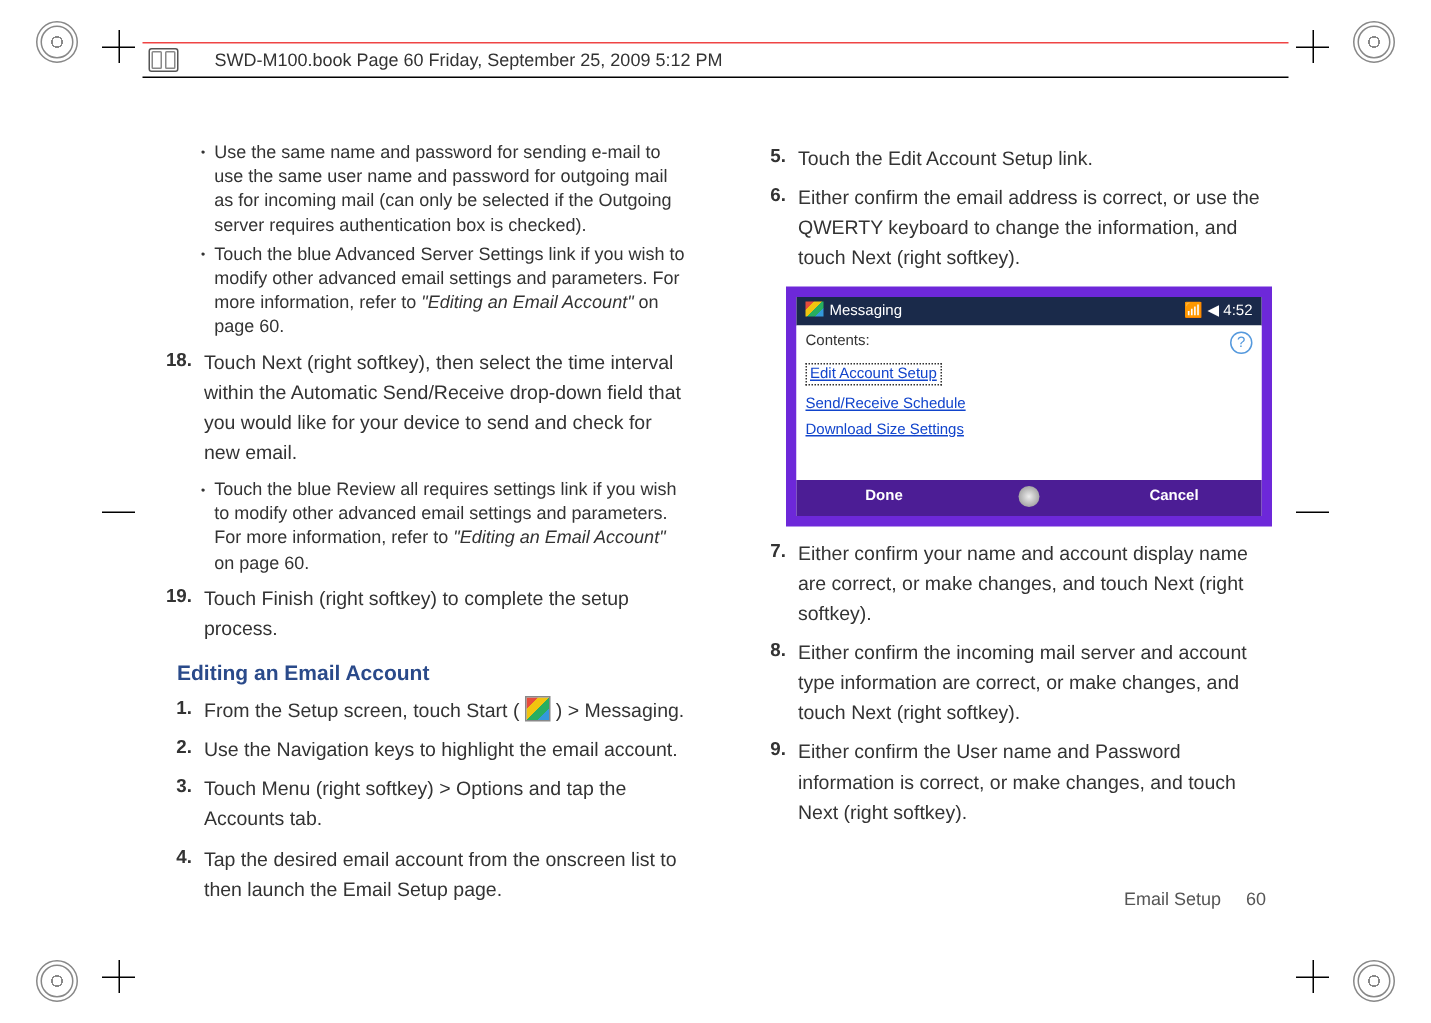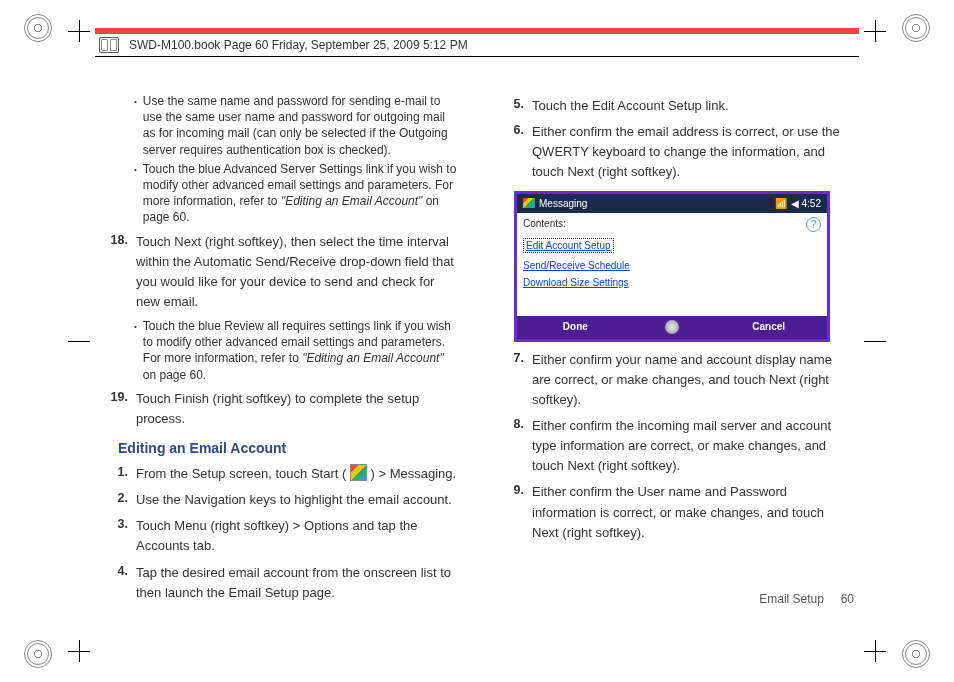--- a/index.html
+++ b/index.html
@@ -5,47 +5,47 @@
   body{margin:0;font-family:Arial,Helvetica,sans-serif;width:954px;height:682px;background:#fff;color:#333;position:relative}
   .crop{position:absolute;width:22px;height:22px}
   .crop::before,.crop::after{content:"";position:absolute;background:#000}
   .tl{top:20px;left:68px}.tr{top:20px;right:68px}.bl{bottom:20px;left:68px}.br{bottom:20px;right:68px}
   .ml{top:330px;left:68px}.mr{top:330px;right:68px}
   .tl::before,.tr::before,.bl::before,.br::before,.ml::before,.mr::before{width:22px;height:1px;top:11px}
   .tl::after,.tr::after,.bl::after,.br::after{width:1px;height:22px;left:11px}
   .targ{position:absolute;width:26px;height:26px;border:1px solid #888;border-radius:50%;background:radial-gradient(circle,#fff 0,#fff 3px,#888 3px,#888 4px,#fff 4px)}
   .targ::before{content:"";position:absolute;inset:2px;border:1px solid #888;border-radius:50%}
   .tg1{top:14px;left:24px}.tg2{top:14px;right:24px}.tg3{bottom:14px;left:24px}.tg4{bottom:14px;right:24px}
-  .hdr{position:absolute;top:28px;left:95px;right:95px;border-top:6px solid #ef4444;border-bottom:1px solid #000;padding:3px 4px;display:flex;align-items:center;gap:10px}
+  .hdr{position:absolute;top:28px;left:95px;right:95px;border-top:1px solid #ef4444;border-bottom:1px solid #000;padding:3px 4px;display:flex;align-items:center;gap:24px}
   .bookicon{width:18px;height:14px;border:1px solid #555;border-radius:2px;display:flex}
   .bookicon::before,.bookicon::after{content:"";flex:1;border:1px solid #888;border-radius:1px;margin:1px}
   .hdr span{font-size:12px}
   .cols{position:absolute;top:90px;left:100px;right:100px;bottom:70px;display:flex;gap:38px}
   .col{flex:1;font-size:13px;line-height:1.35}
   .bul{display:flex;gap:6px;margin:3px 0 3px 34px;font-size:12px}
   .dot{flex:0 0 auto;margin-top:4px;font-size:8px}
   .li{display:flex;gap:8px;margin:6px 0}
   .n{flex:0 0 28px;text-align:right;font-weight:bold;font-size:12.5px}
   .li>div{flex:1;line-height:1.55}
   .h2{color:#2a4a8a;font-weight:bold;font-size:14px;margin:10px 18px 6px}
   .b{font-weight:normal}
   .it{font-style:italic}
   .sicon{display:inline-block;width:15px;height:15px;vertical-align:-3px;background:linear-gradient(135deg,#e74c3c 0 25%,#f1c40f 25% 50%,#27ae60 50% 75%,#3498db 75%);border:1px solid #888}
-  .shot{border:3px solid #6d28d9;margin:8px 0 8px 18px;font-size:10px;width:310px}
+  .shot{border:7px solid #6d28d9;margin:8px 0 8px 28px;font-size:10px;width:310px}
   .sbar{background:#1a2a4a;color:#fff;display:flex;justify-content:space-between;padding:3px 6px}
   .sflag{display:inline-block;width:12px;height:10px;background:linear-gradient(135deg,#e74c3c 0 25%,#f1c40f 25% 50%,#27ae60 50% 75%,#3498db 75%);vertical-align:-1px;margin-right:4px}
   .sbody{background:#fff;padding:4px 6px;min-height:95px}
   .sbody .lab{color:#333}
   .shelp{float:right;width:13px;height:13px;border:1px solid #59d;border-radius:50%;color:#59d;font-size:10px;line-height:13px;text-align:center}
   .slink{color:#14c;text-decoration:underline;display:block;margin:3px 0}
   .slink.first{border:1px dotted #333;display:inline-block;padding:0 2px}
   .sfoot{background:#4c1d95;color:#fff;display:flex;padding:4px 10px}
   .sfoot>div{flex:1;text-align:center;font-weight:bold;font-size:10px}
   .winbtn{display:inline-block;width:14px;height:14px;background:radial-gradient(circle,#eee,#888);border-radius:50%;vertical-align:-3px}
-  .foot{position:absolute;bottom:76px;right:100px;font-size:12px;color:#555}
+  .foot{position:absolute;bottom:76px;right:110px;font-size:12px;color:#555}
 </style>
 </head>
 <body>
 
 <span class="targ tg1"></span>
 <span class="targ tg2"></span>
 <span class="targ tg3"></span>
 <span class="targ tg4"></span>
 <span class="crop tl"></span>
 <span class="crop tr"></span>

